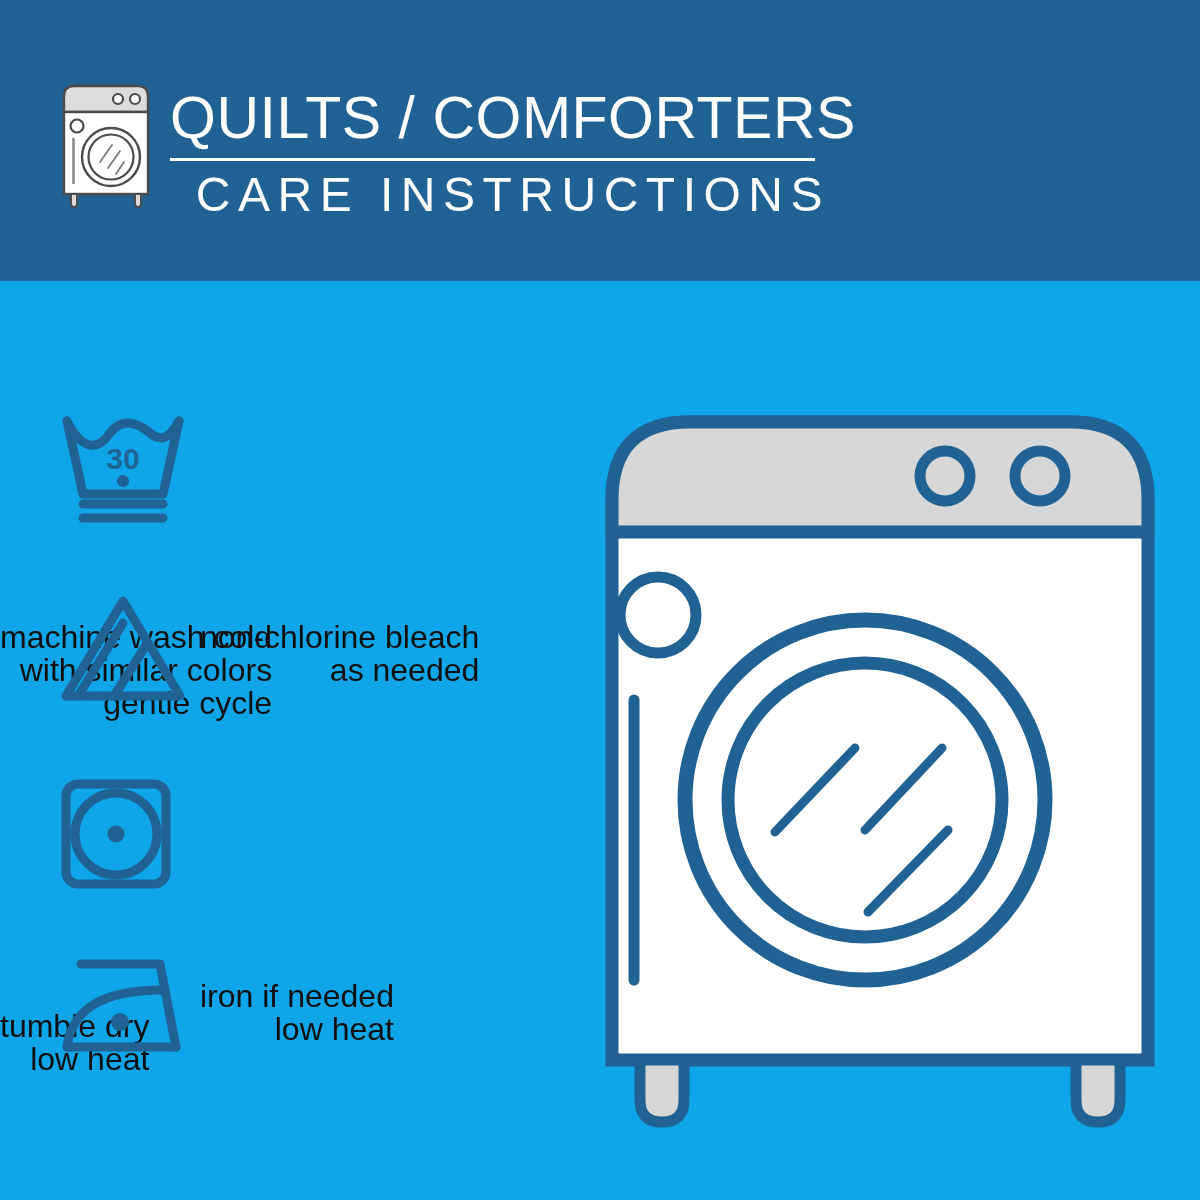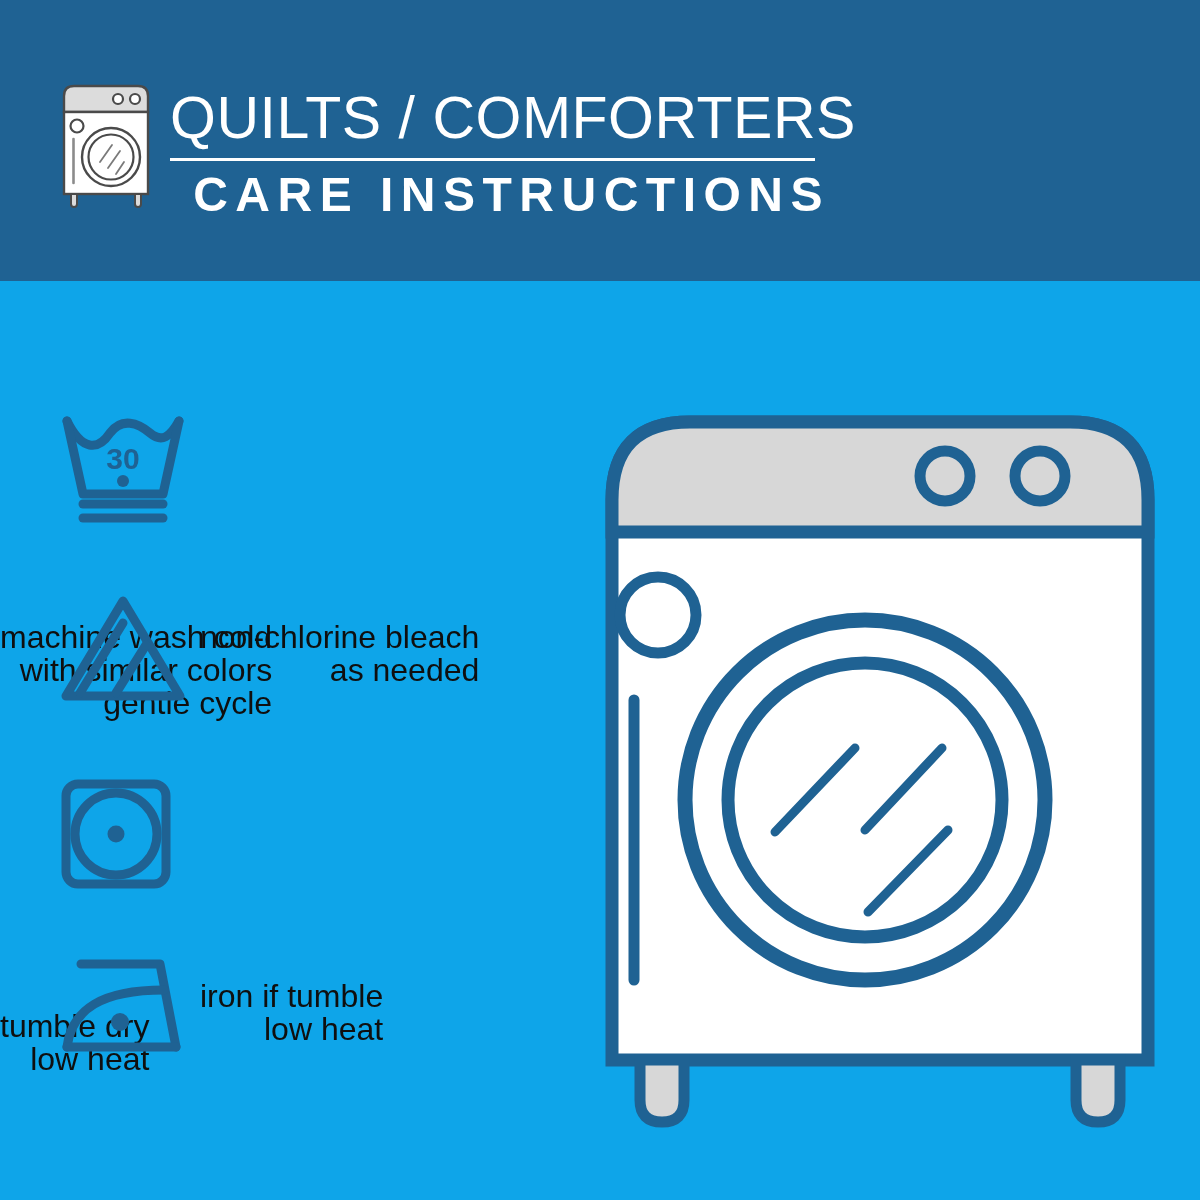--- a/index.html
+++ b/index.html
@@ -52,21 +52,21 @@
   .header-rule {
     width: 645px;
     height: 3px;
     background: #ffffff;
     margin: 8px 0 7px 0;
   }
   .header-subtitle {
     color: #ffffff;
     font-size: 48px;
     line-height: 54px;
-    font-weight: 700;
+    font-weight: 400;
     letter-spacing: 7.5px;
     white-space: nowrap;
   }
 
   
   .care-list {
     position: absolute;
     left: 0;
     top: 281px;
     width: 560px;
@@ -203,21 +203,21 @@
       <div class="care-symbol">
         <svg viewBox="0 0 135 102" width="135" height="102" aria-hidden="true">
           <g fill="none" stroke="#1f6293" stroke-width="9" stroke-linecap="round" stroke-linejoin="round">
             <path d="M23 10 L102 10 L118 93"></path>
             <path d="M9 93 C 14 55, 44 36, 106 36"></path>
             <line x1="9" y1="93" x2="118" y2="93"></line>
           </g>
           <circle cx="62" cy="68" r="9" fill="#1f6293"></circle>
         </svg>
       </div>
-      <div class="care-text">iron if tumble
+      <div class="care-text">iron if needed
 low heat</div>
     </div>
   </div>
 
   <div class="washer-figure">
     <svg viewBox="0 0 580 730" width="580" height="730" aria-hidden="true">
 
       <path d="M22 100 Q22 22 100 22 L480 22 Q558 22 558 100 L558 660 L22 660 Z" fill="#ffffff" stroke="#1f6293" stroke-width="13"></path>
 
       <path d="M22 100 Q22 22 100 22 L480 22 Q558 22 558 100 L558 132 L22 132 Z" fill="#d7d7d7" stroke="none"></path>

